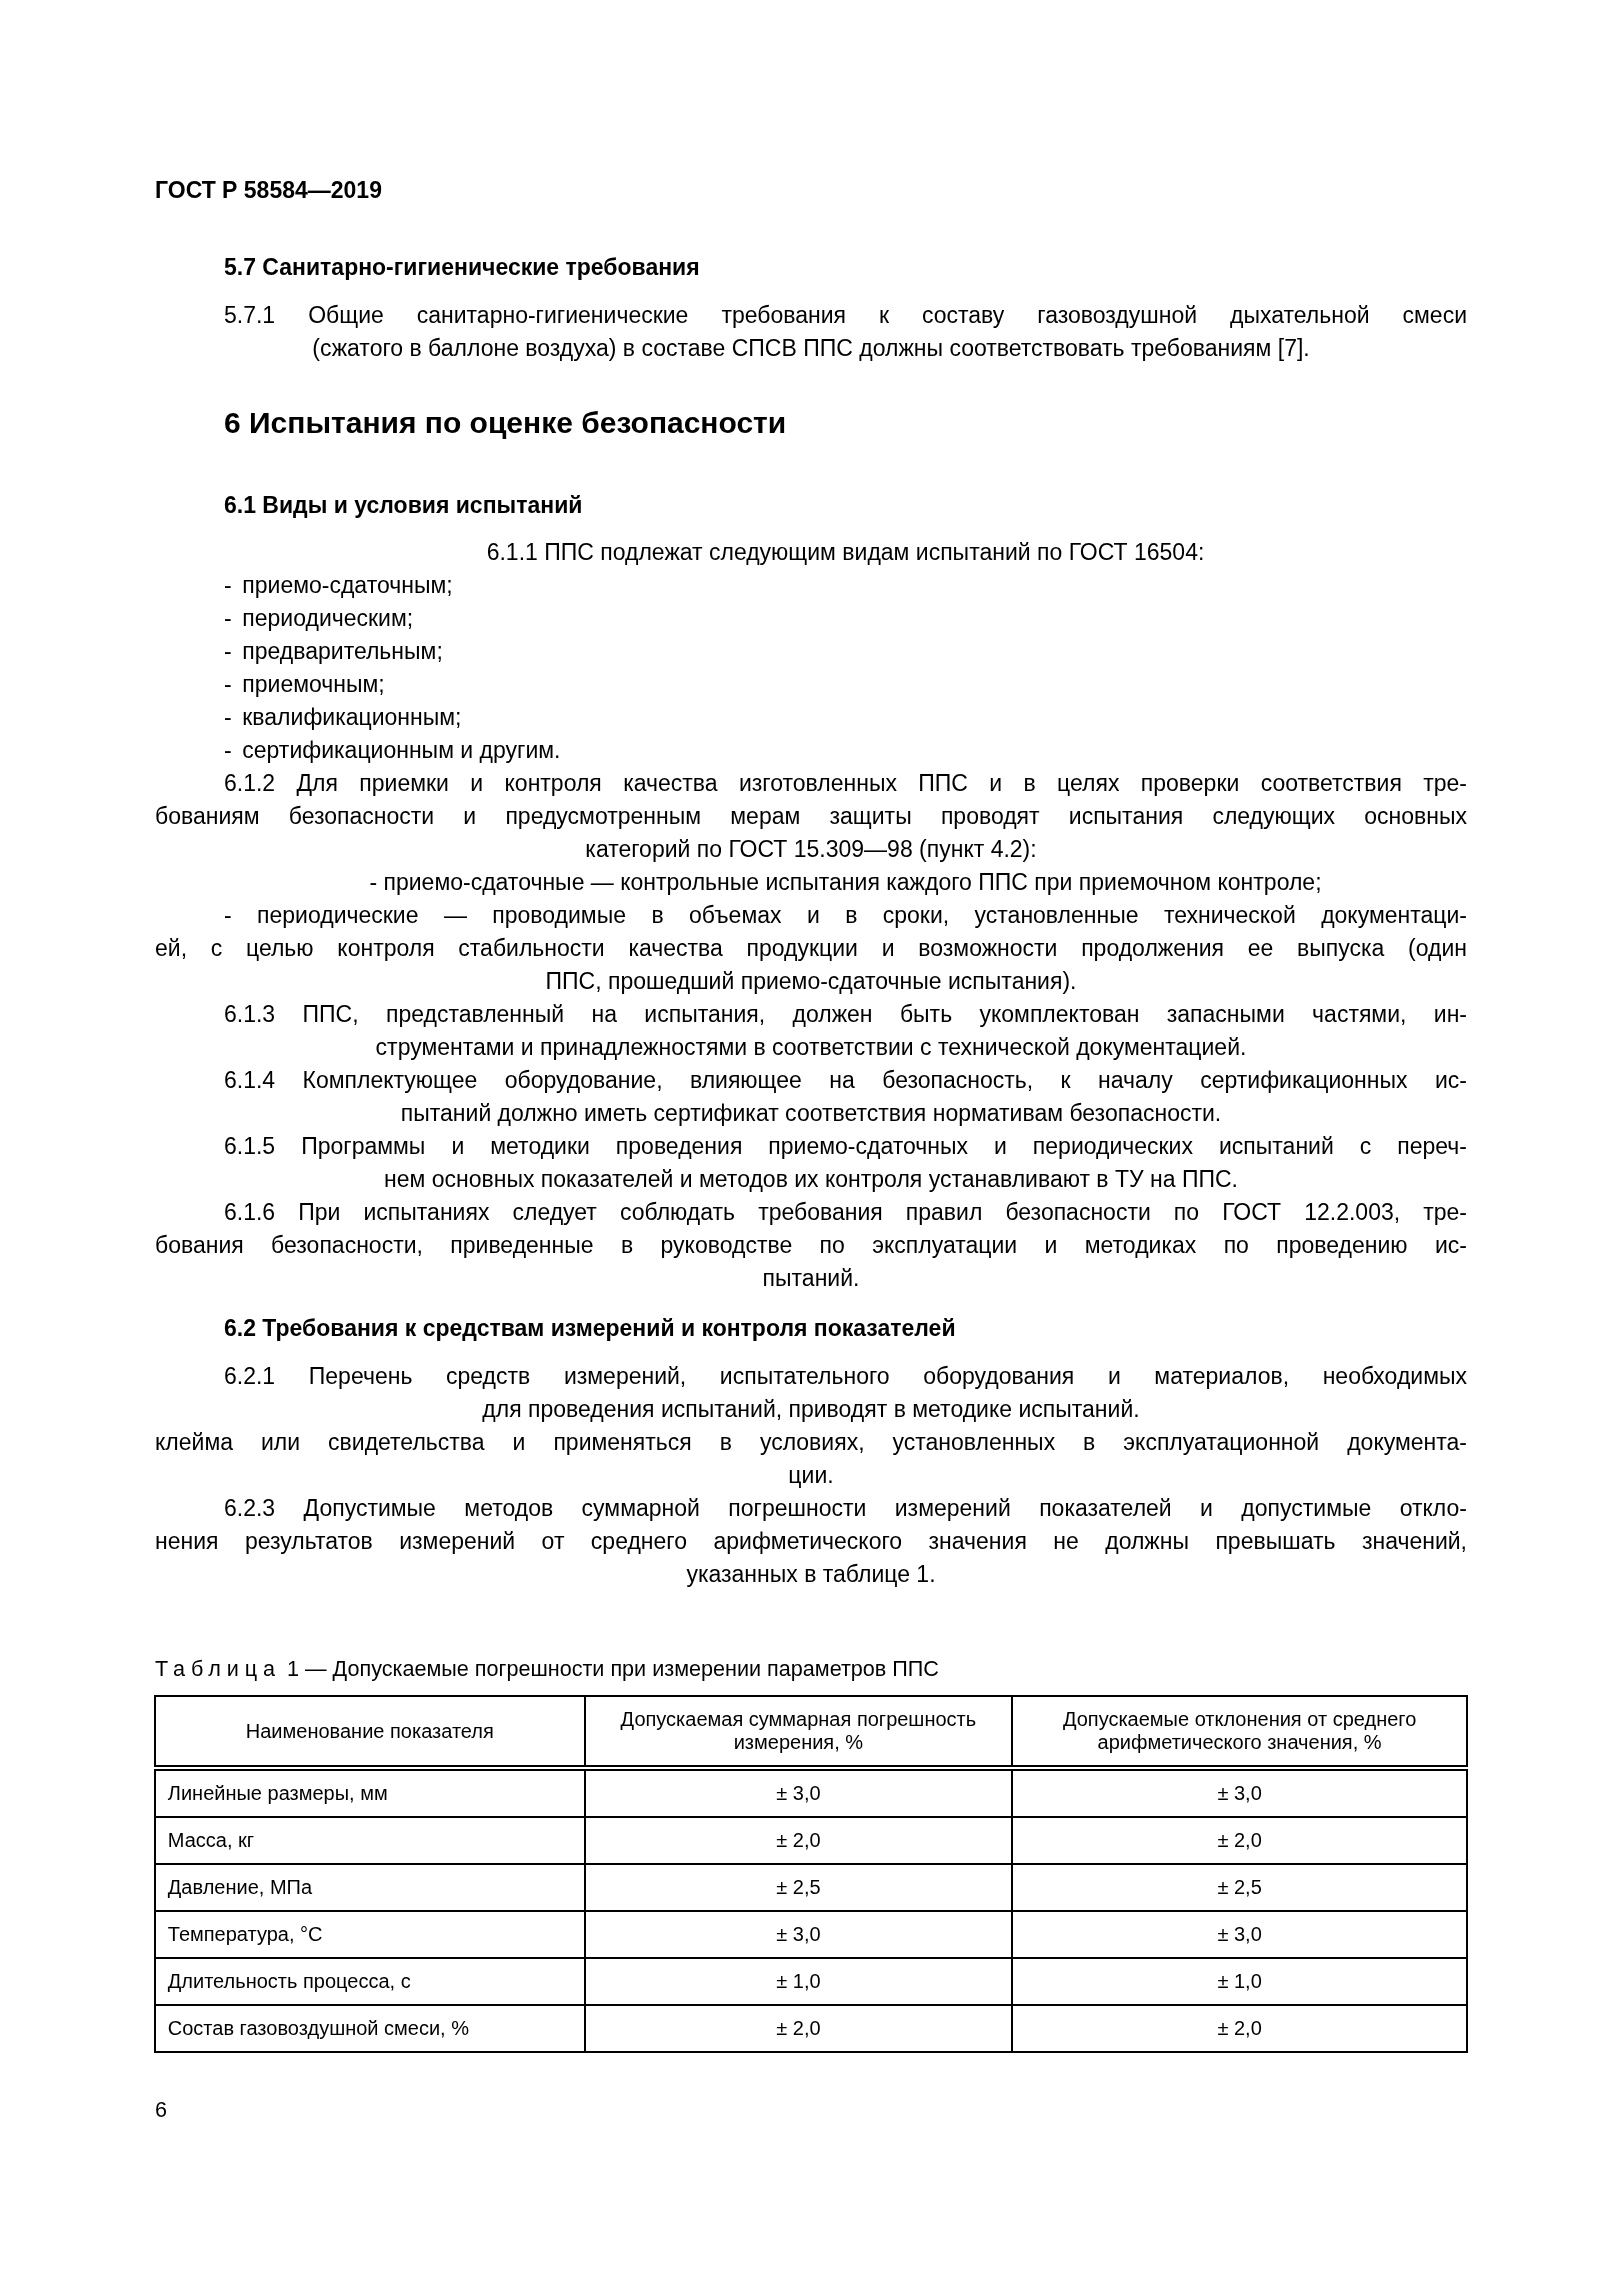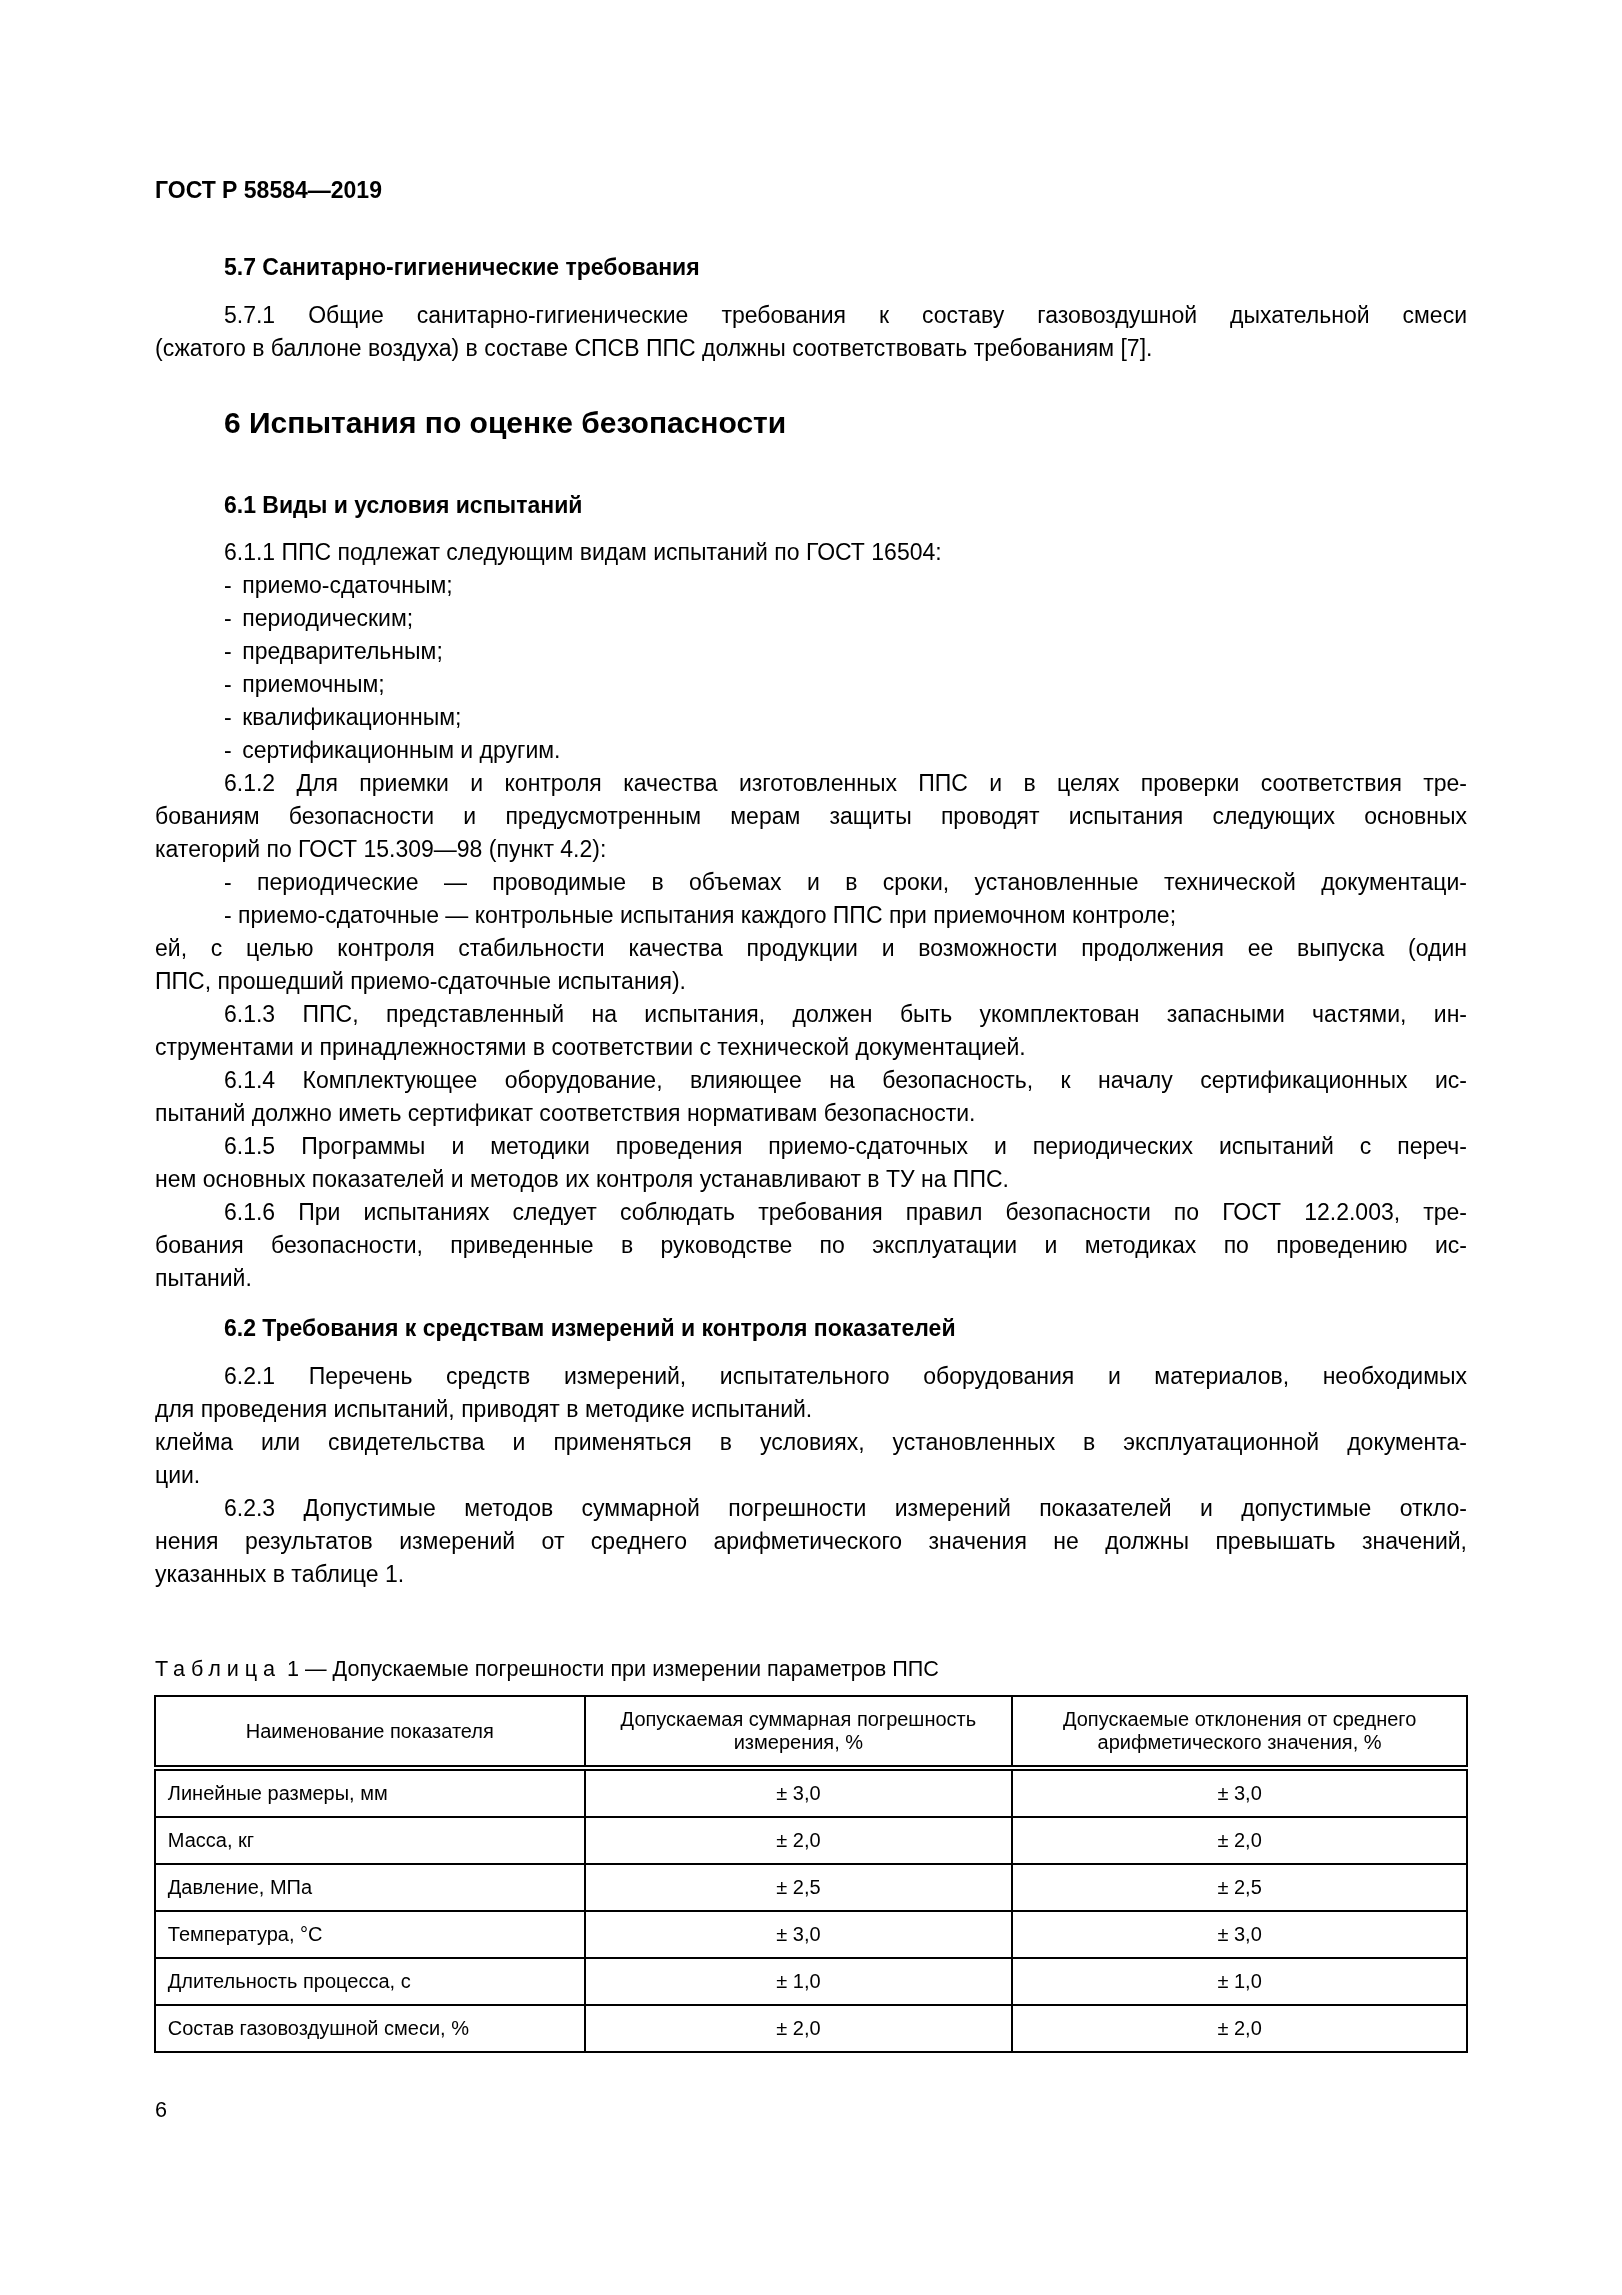--- a/index.html
+++ b/index.html
@@ -3,21 +3,21 @@
 <meta charset="utf-8">
 <style>
   html, body { margin: 0; padding: 0; background: #ffffff; }
   body { width: 1622px; height: 2295px; position: relative; overflow: hidden;
          font-family: "Liberation Sans", sans-serif; color: #000; }
   .abs { position: absolute; }
   .hdr { left: 155px; top: 177px; font-size: 23px; font-weight: bold; line-height: 26px; white-space: nowrap; }
   .h1 { left: 224px; font-size: 30px; font-weight: bold; line-height: 33px; white-space: nowrap; }
   .h2 { left: 224px; font-size: 23px; font-weight: bold; line-height: 33px; white-space: nowrap; }
   .para { left: 155px; width: 1312px; font-size: 23px; line-height: 33px; }
-  .line { display: block; height: 33px; white-space: nowrap; overflow: visible; }
+  .line { display: block; height: 33px; white-space: nowrap; overflow: visible; text-align: center; }
   .line.j { text-align: justify; text-align-last: justify; }
   .line.first { padding-left: 69px; }
   .list-item { display: block; height: 33px; white-space: nowrap; padding-left: 69px; }
   .dash { display: inline-block; width: 18.3px; }
   .caption { left: 155px; top: 1656px; font-size: 21.6px; line-height: 26px; white-space: nowrap; }
   .caption .spaced { letter-spacing: 5.9px; }
   table.t1 { position: absolute; left: 154px; top: 1695px; width: 1314px; border-collapse: collapse;
              font-size: 20px; line-height: 23px; }
   table.t1 td, table.t1 th { border: 2px solid #000; padding: 0 11.8px; font-weight: normal; }
   table.t1 th { height: 68px; text-align: center; vertical-align: middle; }
@@ -50,22 +50,22 @@
   <span class="list-item"><span class="dash">-</span><span>периодическим;</span></span>
   <span class="list-item"><span class="dash">-</span><span>предварительным;</span></span>
   <span class="list-item"><span class="dash">-</span><span>приемочным;</span></span>
   <span class="list-item"><span class="dash">-</span><span>квалификационным;</span></span>
   <span class="list-item"><span class="dash">-</span><span>сертификационным и другим.</span></span>
 
   <span class="line j first">6.1.2 Для приемки и контроля качества изготовленных ППС и в целях проверки соответствия тре-</span>
   <span class="line j">бованиям безопасности и предусмотренным мерам защиты проводят испытания следующих основных</span>
   <span class="line">категорий по ГОСТ 15.309—98 (пункт 4.2):</span>
 
+  <span class="line first">- приемо-сдаточные — контрольные испытания каждого ППС при приемочном контроле;</span>
   <span class="line j first">- периодические — проводимые в объемах и в сроки, установленные технической документаци-</span>
-  <span class="line first">- приемо-сдаточные — контрольные испытания каждого ППС при приемочном контроле;</span>
   <span class="line j">ей, с целью контроля стабильности качества продукции и возможности продолжения ее выпуска (один</span>
   <span class="line">ППС, прошедший приемо-сдаточные испытания).</span>
 
   <span class="line j first">6.1.3 ППС, представленный на испытания, должен быть укомплектован запасными частями, ин-</span>
   <span class="line">струментами и принадлежностями в соответствии с технической документацией.</span>
 
   <span class="line j first">6.1.4 Комплектующее оборудование, влияющее на безопасность, к началу сертификационных ис-</span>
   <span class="line">пытаний должно иметь сертификат соответствия нормативам безопасности.</span>
 
   <span class="line j first">6.1.5 Программы и методики проведения приемо-сдаточных и периодических испытаний с переч-</span>

